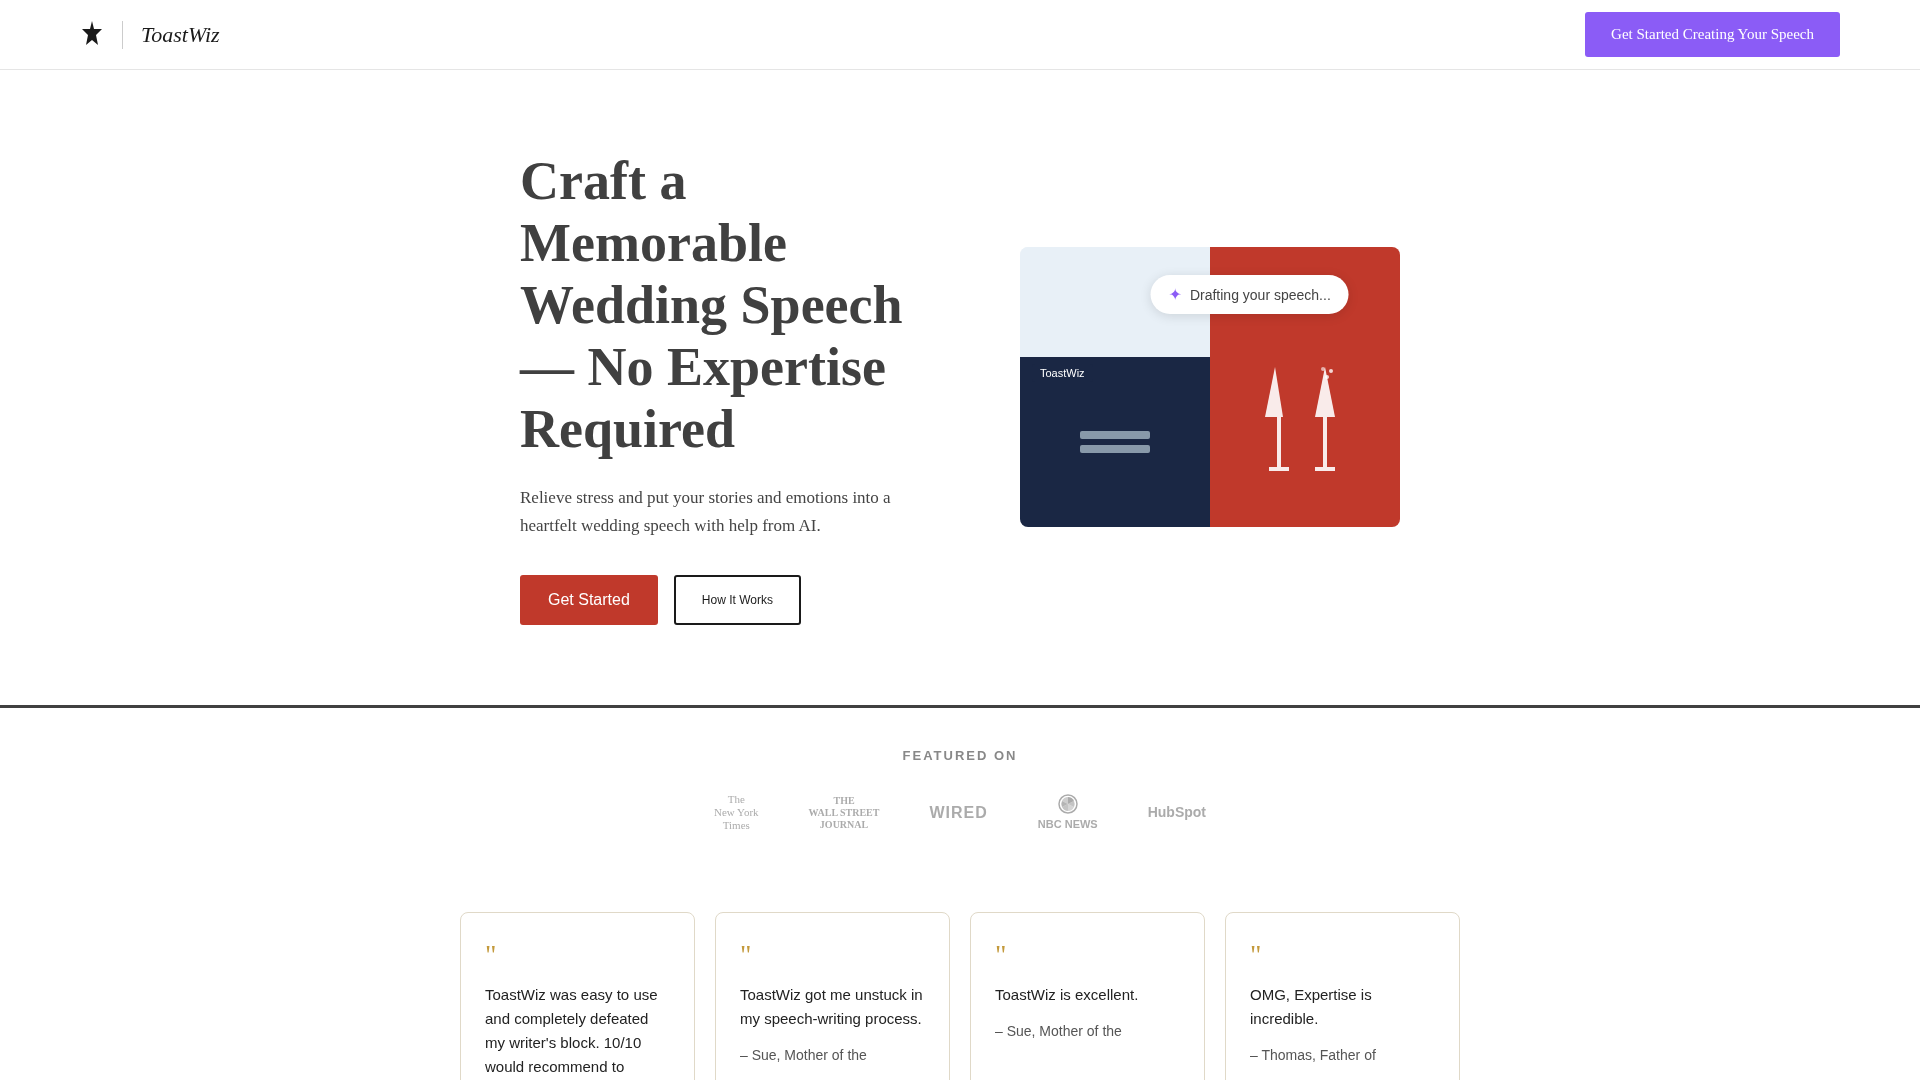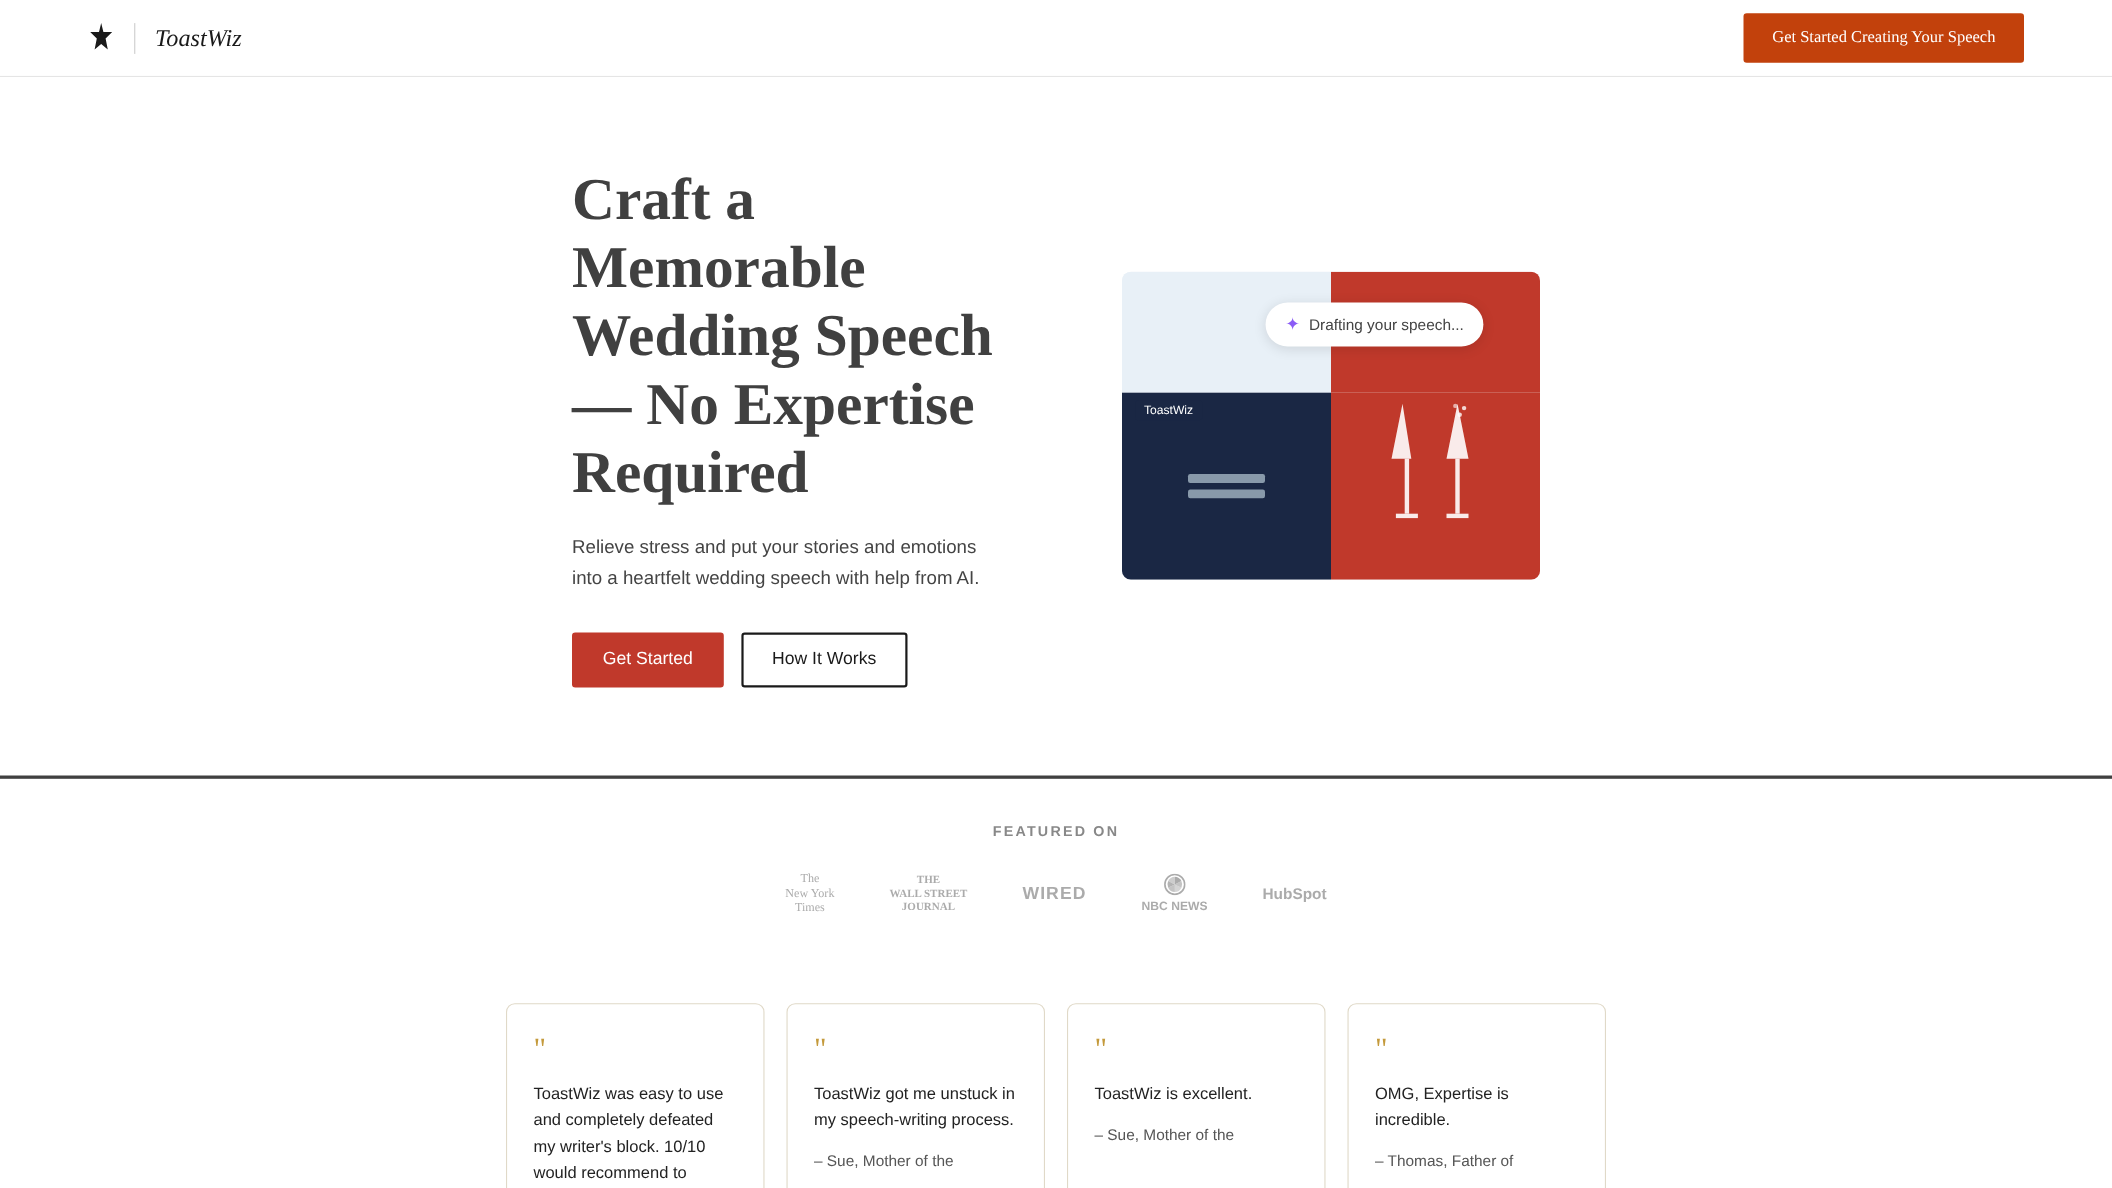--- a/index.html
+++ b/index.html
@@ -31,21 +31,21 @@
       width: 24px;
       height: 32px;
     }
     .logo-divider {
       width: 1px;
       height: 28px;
       background: #ccc;
       margin: 0 8px;
     }
     .nav-cta {
-      background: #c2410c;
+      background: #8b5cf6;
       color: #fff;
       border: none;
       padding: 14px 26px;
       font-size: 15px;
       cursor: pointer;
       font-family: Georgia, serif;
       border-radius: 3px;
       font-weight: 500;
     }
 
@@ -65,21 +65,21 @@
       font-weight: 700;
       color: #404040;
       margin-bottom: 24px;
       font-family: Georgia, serif;
     }
     .hero-subtitle {
       font-size: 17px;
       line-height: 1.6;
       color: #444;
       margin-bottom: 36px;
-      font-family: Liberation Sans, sans-serif;
+      font-family: Liberation Serif, serif;
       max-width: 380px;
     }
     .hero-buttons {
       display: flex;
       gap: 16px;
     }
     .btn-primary {
       background: #c0392b;
       color: #fff;
       border: none;
@@ -87,21 +87,21 @@
       font-size: 16px;
       cursor: pointer;
       font-family: Arial, sans-serif;
       border-radius: 3px;
     }
     .btn-secondary {
       background: #fff;
       color: #1a1a1a;
       border: 2px solid #1a1a1a;
       padding: 14px 26px;
-      font-size: 16px;
+      font-size: 12px;
       cursor: pointer;
       font-family: Arial, sans-serif;
       border-radius: 3px;
     }
 
     
     .hero-image {
       flex: 0 0 380px;
       width: 380px;
       height: 280px;

